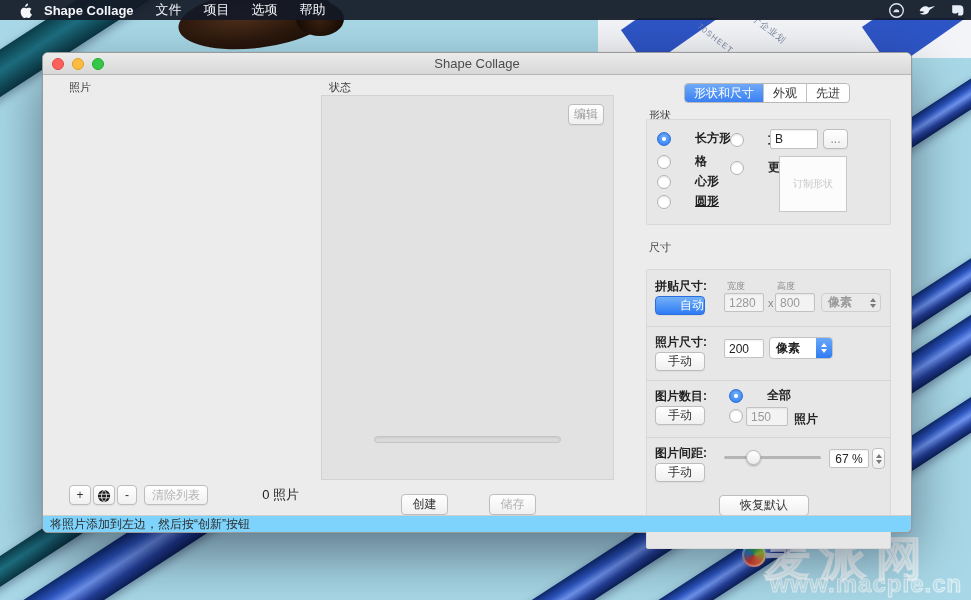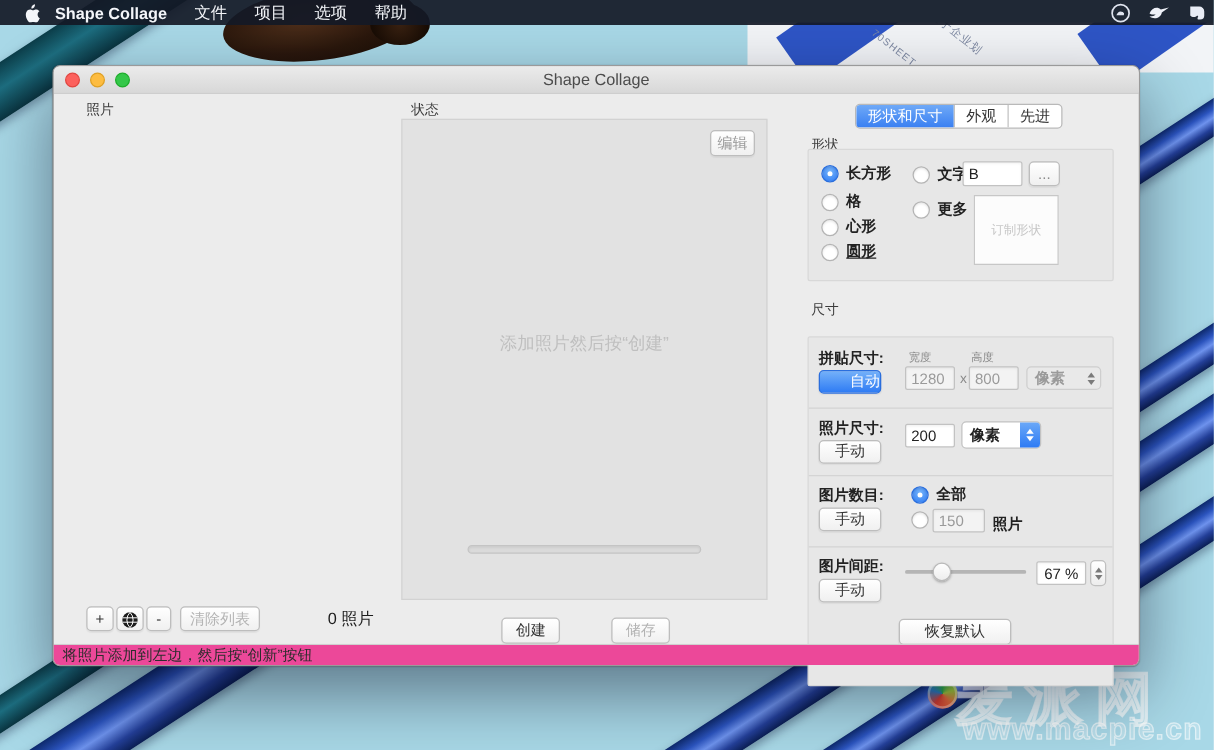--- a/index.html
+++ b/index.html
@@ -103,21 +103,21 @@
   .gb-size  { left:603px; top:216px; width:245px; height:280px; }
   .divider { position:absolute; left:0; right:0; height:1px; background:#d4d4d4; }
 
   .radio { width:14px; height:14px; border-radius:50%; background:#fff;
     border:1px solid #b4b4b4; box-shadow:inset 0 1px 2px rgba(0,0,0,.10);
     display:inline-block; flex:none; position:relative; }
   .radio.checked { background:radial-gradient(circle at 50% 32%,#74b3fa,#2e7bf4);
     border-color:#2a6edd; }
   .radio.checked::after { content:""; position:absolute; left:4px; top:4px;
     width:4px; height:4px; border-radius:50%; background:#fff; }
-  .radio-row { position:absolute; display:flex; align-items:center; gap:6px;
+  .radio-row { position:absolute; display:flex; align-items:center; gap:24px;
     font-size:12px; font-weight:bold; color:#222; }
 
   .tfield { background:#fff; border:1px solid #c2c2c2; border-radius:2px;
     font-size:12px; color:#222; padding:0 4px; font-family:inherit;
     box-shadow:inset 0 1px 2px rgba(0,0,0,.06); }
   .tfield:disabled, .tfield.dim { background:#f3f3f3; color:#9a9a9a; }
 
   .select { position:absolute; display:flex; align-items:center; background:#fff;
     border:1px solid #c2c2c2; border-radius:4px; font-size:12px; color:#222;
     padding-left:6px; font-weight:bold; }
@@ -139,21 +139,21 @@
     box-shadow:0 1px 2px rgba(0,0,0,.3); margin-left:-7px; }
   .mini-stepper { position:absolute; width:13px; height:21px;
     background:linear-gradient(#fff,#ededed); border:1px solid #c0c0c0; border-radius:4px;
     display:flex; flex-direction:column; align-items:center; justify-content:center; gap:2px; }
 
   .custom-shape { position:absolute; background:#fcfcfc; border:1px solid #c7c7c7;
     display:flex; align-items:center; justify-content:center;
     font-size:10px; color:#c7c7c7; white-space:nowrap; overflow:hidden; }
 
   .statusbar { position:absolute; left:0; right:0; bottom:0; height:17px;
-    background:#ec4899; border-top:1px solid #cfcfcf; border-radius:0 0 5px 5px;
+    background:#7dd3fc; border-top:1px solid #cfcfcf; border-radius:0 0 5px 5px;
     display:flex; align-items:center; }
   .statusbar-text { margin-left:7px; font-size:12px; color:#2d2d2d; }
 </style>
 </head>
 <body>
 
 <div class="desktop">
   <div class="pen" style="left:470px; top:140px; width:820px; height:26px;"></div>
   <div class="pen" style="left:600px; top:255px; width:760px; height:28px;"></div>
   <div class="pen" style="left:540px; top:420px; width:800px; height:30px;"></div>
@@ -222,21 +222,20 @@
       <path d="M8,1 a10,10 0 0 1 0,14 M8,1 a10,10 0 0 0 0,14 M1.5,6 h13 M1.5,10 h13" stroke="#ffffff" stroke-width="0.9" fill="none"></path>
     </svg>
   </button>
   <button class="btn tool-btn" style="left:74px; top:432px; width:20px;">-</button>
   <button class="btn tool-btn disabled" style="left:101px; top:432px; width:64px;">清除列表</button>
   <div class="photo-count">0 照片</div>
 
   <div class="section-label" style="left:286px; top:27px;">状态</div>
   <div class="status-box">
     <button class="btn edit-btn">编辑</button>
-    <div class="status-hint">添加照片然后按“创建”</div>
     <div class="progress"></div>
   </div>
   <button class="btn" style="position:absolute; left:358px; top:441px; width:47px; height:21px;">创建</button>
   <button class="btn disabled" style="position:absolute; left:446px; top:441px; width:47px; height:21px;">储存</button>
 
   <div class="seg">
     <span class="seg-item active">形状和尺寸</span>
     <span class="seg-item">外观</span>
     <span class="seg-item">先进</span>
   </div>

